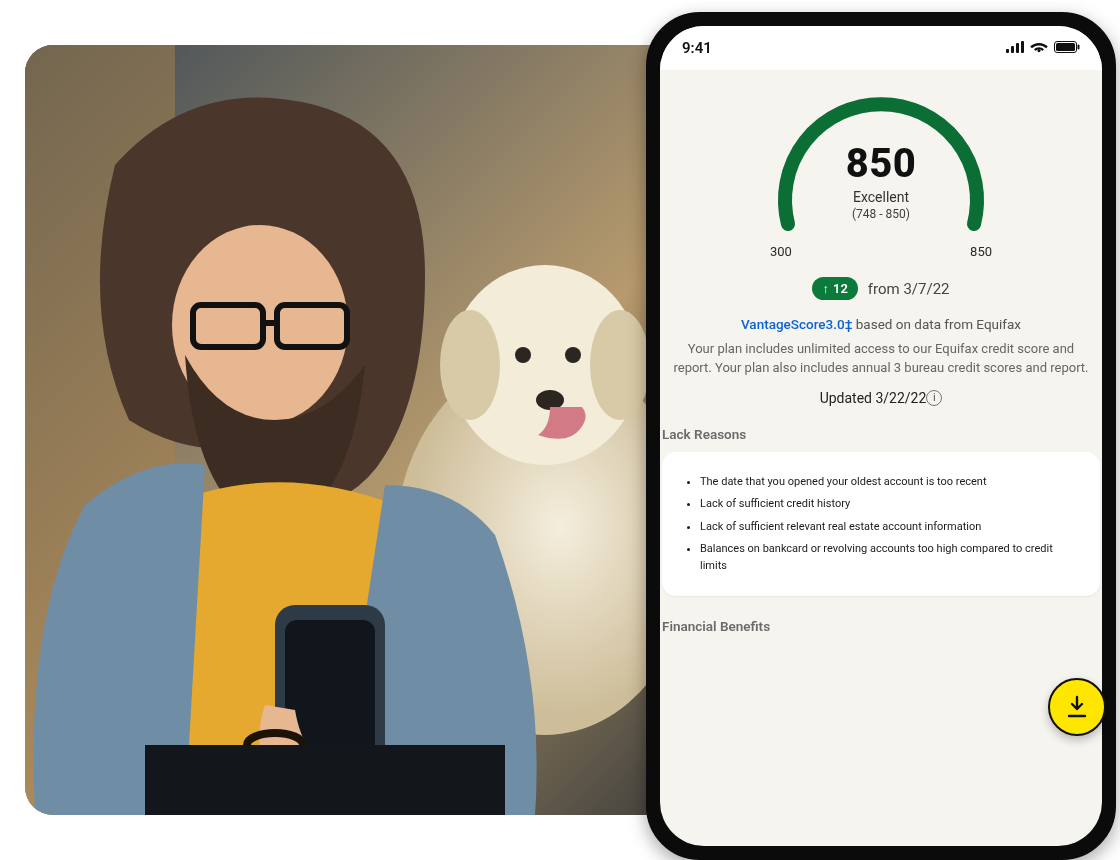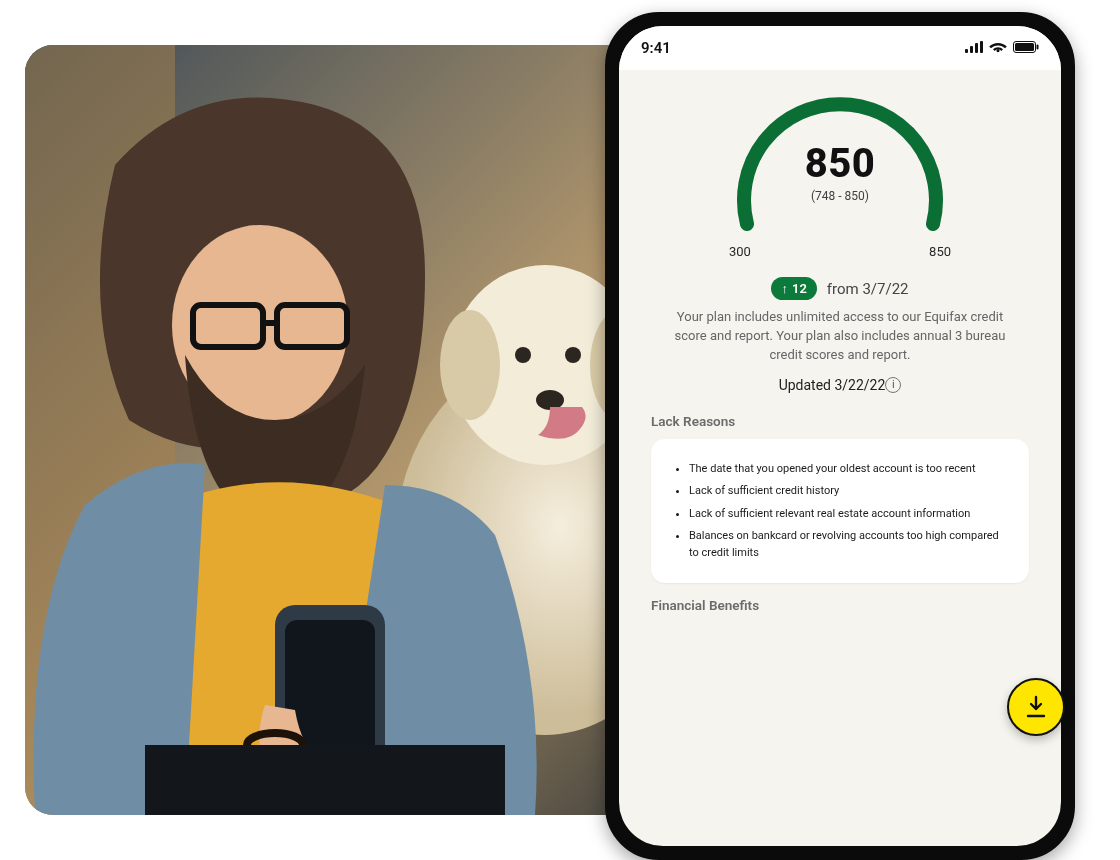--- a/index.html
+++ b/index.html
@@ -10,21 +10,21 @@
   .photo {
     position: absolute; left: 25px; top: 45px; width: 770px; height: 770px;
     border-radius: 28px; overflow: hidden;
     background: linear-gradient(135deg, #5a6b7a 0%, #7a8590 35%, #c9b18f 60%, #d7c7a8 100%);
   }
   .photo .blur-col { position:absolute; right:0; top:0; width:140px; height:100%; background:linear-gradient(90deg, rgba(255,255,255,0) 0%, rgba(20,25,30,0.15) 60%, rgba(10,12,14,0.25) 100%); }
   .photo svg { width:100%; height:100%; display:block; }
 
   
   .phone {
-    position: absolute; left: 605px; top: 12px; width: 470px; height: 848px;
+    position: absolute; left: 646px; top: 12px; width: 470px; height: 848px;
     background: #0b0b0b; border: 4px solid #0b0b0b; border-radius: 54px;
     box-shadow: 0 6px 18px rgba(0,0,0,0.35);
   }
   .phone-inner {
     position:absolute; inset: 10px; background:#f6f4ef; border-radius: 44px; overflow:hidden;
     display:flex; flex-direction:column;
   }
   .statusbar {
     height: 44px; background:#fff; display:flex; align-items:center; justify-content:space-between;
     padding: 0 22px; font-weight:600; font-size:15px; color:#111;
@@ -33,21 +33,21 @@
 
   .navrow { background:#fff; height:44px; display:flex; align-items:center; position:relative; }
   .back { position:absolute; left:14px; top:50%; transform:translateY(-50%); }
   .nav-title { width:100%; text-align:center; font-weight:700; font-size:18px; color:#111; }
 
   .tabs-wrap { background:#fff; padding: 6px 16px 12px; }
   .tabs { display:flex; background:#111; border-radius: 999px; height:36px; padding:3px; }
   .tab { flex:1; text-align:center; line-height:30px; font-size:13.5px; font-weight:600; color:#fff; border-radius:999px; cursor:pointer; }
   .tab.active { background:#fff; color:#111; }
 
-  .scroll { flex:1; overflow:hidden; padding: 16px 32px 0; }
+  .scroll { flex:1; overflow:hidden; padding: 16px 2px 0; }
 
   .gauge-wrap { display:flex; flex-direction:column; align-items:center; margin-top: 6px; }
   .gauge { position:relative; width: 250px; height: 150px; }
   .gauge svg { position:absolute; inset:0; }
   .score-block { position:absolute; left:0; right:0; top:48px; text-align:center; }
   .score { font-size:40px; font-weight:800; color:#111; letter-spacing:0.5px; }
   .rating { font-size:14px; color:#333; margin-top:2px; }
   .range { font-size:12px; color:#404040; margin-top:2px; }
   .gauge-ticks { display:flex; justify-content:space-between; width: 210px; margin-top: 2px; color:#2a2a2a; font-size:13px;align-items:center; }
   .gauge-ticks span:first-child { margin-left:-6px; }
@@ -174,57 +174,61 @@
         <div class="gauge-wrap">
           <div class="gauge">
             <svg viewBox="0 0 250 150">
 
               <path d="M32 132 A 96 96 0 1 1 218 132" fill="none" stroke="#dedacd" stroke-width="14" stroke-linecap="round"></path>
 
               <path d="M32 132 A 96 96 0 1 1 218 132" fill="none" stroke="#0b6e34" stroke-width="14" stroke-linecap="round"></path>
             </svg>
             <div class="score-block">
               <div class="score">850</div>
+              <div class="rating">Excellent</div>
               <div class="range">(748 - 850)</div>
             </div>
           </div>
           <div class="gauge-ticks">
             <span>300</span>
             <span>850</span>
           </div>
 
           <div class="change-row">
             <span class="chip">
               <span>↑</span>
               <span>12</span>
             </span>
             <span class="from">from 3/7/22</span>
           </div>
 
+          <div class="vantage-row">
+            <span class="vantage-link">VantageScore3.0‡</span><span class="vantage-tail">  based on data from Equifax</span>
+          </div>
 
           <div class="plan-copy">Your plan includes unlimited access to our Equifax credit score and report. Your plan also includes annual 3 bureau credit scores and report.</div>
 
           <div class="updated-row">
             <span>Updated 3/22/22</span>
             <span class="info-icon">i</span>
           </div>
         </div>
 
         <div class="section-label">Lack Reasons</div>
 
         <div class="card">
           <ul class="reasons">
             <li>The date that you opened your oldest account is too recent</li>
             <li>Lack of sufficient credit history</li>
             <li>Lack of sufficient relevant real estate account information</li>
             <li>Balances on bankcard or revolving accounts too high compared to credit limits</li>
           </ul>
         </div>
 
-        <div class="section-label" style="margin-top:14px;">Financial Benefits</div>
+        <div class="section-label" style="margin-top:22px;">Financial Benefits</div>
 
       </div>
 
     </div>
 
     <div class="fab">
       <svg width="22" height="24" viewBox="0 0 22 24">
         <path d="M11 2 v12 m0 0 l-5 -5 m5 5 l5 -5" fill="none" stroke="#111" stroke-width="2.4" stroke-linecap="round" stroke-linejoin="round"></path>
         <line x1="3" y1="21" x2="19" y2="21" stroke="#111" stroke-width="2.4" stroke-linecap="round"></line>
       </svg>

